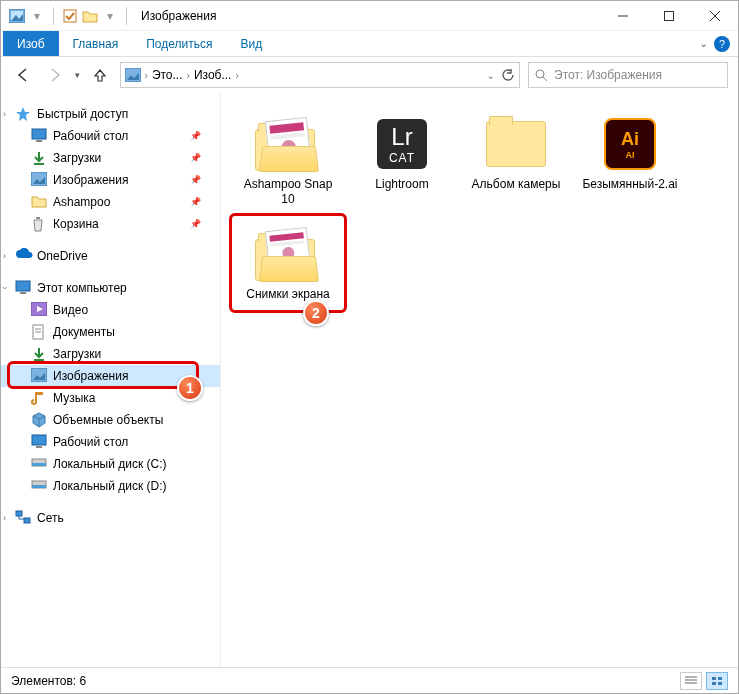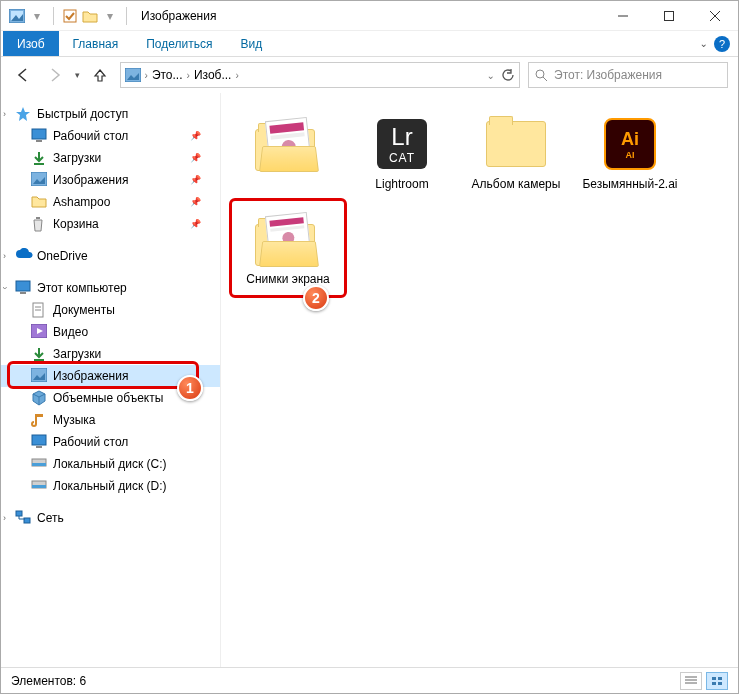--- a/index.html
+++ b/index.html
@@ -242,36 +242,36 @@
           <span class="icon">
             <svg width="16" height="14">
               <rect x="1" y="1" width="14" height="10" fill="#3a8fd6" stroke="#1b5e99"></rect>
               <rect x="5" y="12" width="6" height="2" fill="#888"></rect>
             </svg>
           </span>
           <span>Этот компьютер</span>
         </div>
       <div class="side-item">
           <span class="icon">
+            <svg width="16" height="14">
+              <rect width="16" height="14" fill="#a078d6" stroke="#6b4aa0"></rect>
+              <polygon points="6,4 12,7 6,10" fill="#fff"></polygon>
+            </svg>
+          </span>
+          <span>Видео</span>
+        </div>
+      <div class="side-item">
+          <span class="icon">
             <svg width="14" height="16">
               <rect x="2" y="1" width="10" height="14" fill="#fff" stroke="#8a8a8a"></rect>
               <line x1="4" y1="5" x2="10" y2="5" stroke="#8a8a8a"></line>
               <line x1="4" y1="8" x2="10" y2="8" stroke="#8a8a8a"></line>
             </svg>
           </span>
           <span>Документы</span>
-        </div>
-      <div class="side-item">
-          <span class="icon">
-            <svg width="16" height="14">
-              <rect width="16" height="14" fill="#a078d6" stroke="#6b4aa0"></rect>
-              <polygon points="6,4 12,7 6,10" fill="#fff"></polygon>
-            </svg>
-          </span>
-          <span>Видео</span>
         </div>
       <div class="side-item">
           <span class="icon">
             <svg width="16" height="16">
               <path d="M8 2 v8 M4 7 l4 4 4-4" stroke="#2a8a3a" fill="none" stroke-width="2"></path>
               <line x1="3" y1="14" x2="13" y2="14" stroke="#2a8a3a" stroke-width="2"></line>
             </svg>
           </span>
           <span>Загрузки</span>
         </div>
@@ -283,35 +283,35 @@
                 <polygon points="2,12 6,7 9,10 14,5 14,12" fill="#3a7bb0"></polygon>
               </svg>
             </span>
             <span>Изображения</span>
           </div>
         <div class="annot-box" style="top:-4px;left:6px;width:192px;height:28px"></div>
         <div class="annot-circle" style="top:10px;left:176px">1</div>
       </div>
       <div class="side-item">
           <span class="icon">
+            <svg width="14" height="16">
+              <path d="M5 2 v10 a2 2 0 1 1-2-2" fill="none" stroke="#d68a2a" stroke-width="2"></path>
+              <path d="M5 2 h7 v3 h-7" fill="#d68a2a"></path>
+            </svg>
+          </span>
+          <span>Музыка</span>
+        </div>
+      <div class="side-item">
+          <span class="icon">
             <svg width="16" height="16">
               <path d="M8 1 l6 3 v7 l-6 4 -6-4 v-7z" fill="#6aa8d8" stroke="#3a7bb0"></path>
               <path d="M2 4 l6 3 6-3 M8 7 v8" stroke="#3a7bb0" fill="none"></path>
             </svg>
           </span>
           <span>Объемные объекты</span>
-        </div>
-      <div class="side-item">
-          <span class="icon">
-            <svg width="14" height="16">
-              <path d="M5 2 v10 a2 2 0 1 1-2-2" fill="none" stroke="#d68a2a" stroke-width="2"></path>
-              <path d="M5 2 h7 v3 h-7" fill="#d68a2a"></path>
-            </svg>
-          </span>
-          <span>Музыка</span>
         </div>
       <div class="side-item">
           <span class="icon">
             <svg width="16" height="14">
               <rect x="1" y="1" width="14" height="10" fill="#3a8fd6" stroke="#1b5e99"></rect>
               <rect x="5" y="12" width="6" height="2" fill="#888"></rect>
             </svg>
           </span>
           <span>Рабочий стол</span>
         </div>
@@ -355,20 +355,21 @@
           <div class="folder-open-wrap">
             <div class="folder-back"></div>
             <div class="folder-doc" style="background:#fff">
               <div style="height:8px;background:#c83a7a;margin:4px 3px 2px"></div>
               <div style="height:4px;background:#eee;margin:2px 3px"></div>
               <div style="width:14px;height:14px;background:#d88aa8;margin:2px auto;border-radius:50%"></div>
             </div>
             <div class="folder-front"></div>
           </div>
         </div>
+      <div class="label">Ashampoo Snap 10</div>
     </div>
     <div class="item">
       <div class="thumb">
           <div class="dark-tile">
             <span style="font-size:24px">Lr</span>
             <span style="font-size:12px;letter-spacing:1px">CAT</span>
           </div>
         </div>
       <div class="label">Lightroom</div>
     </div>

